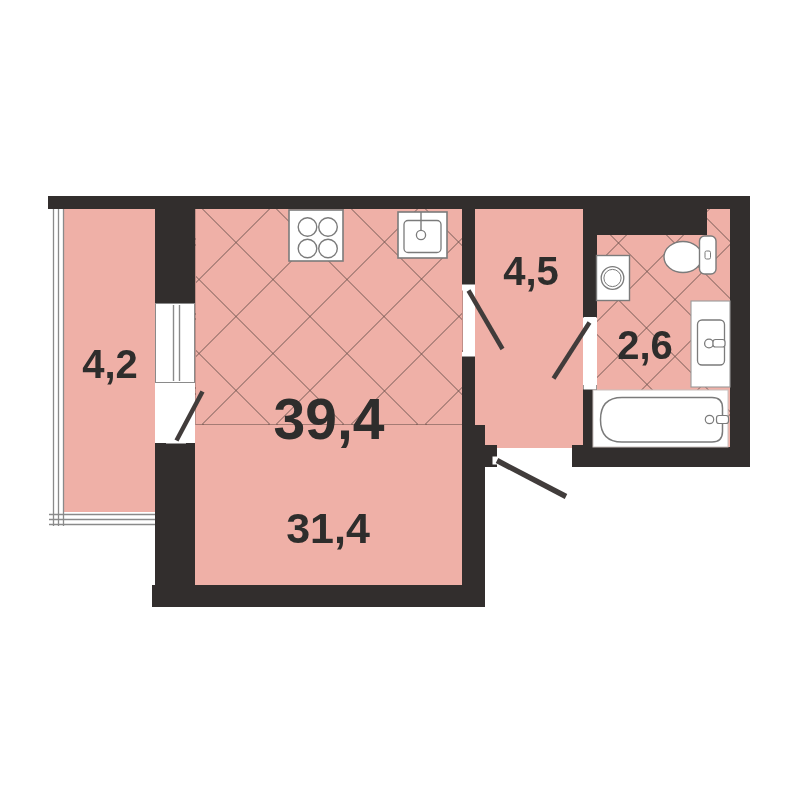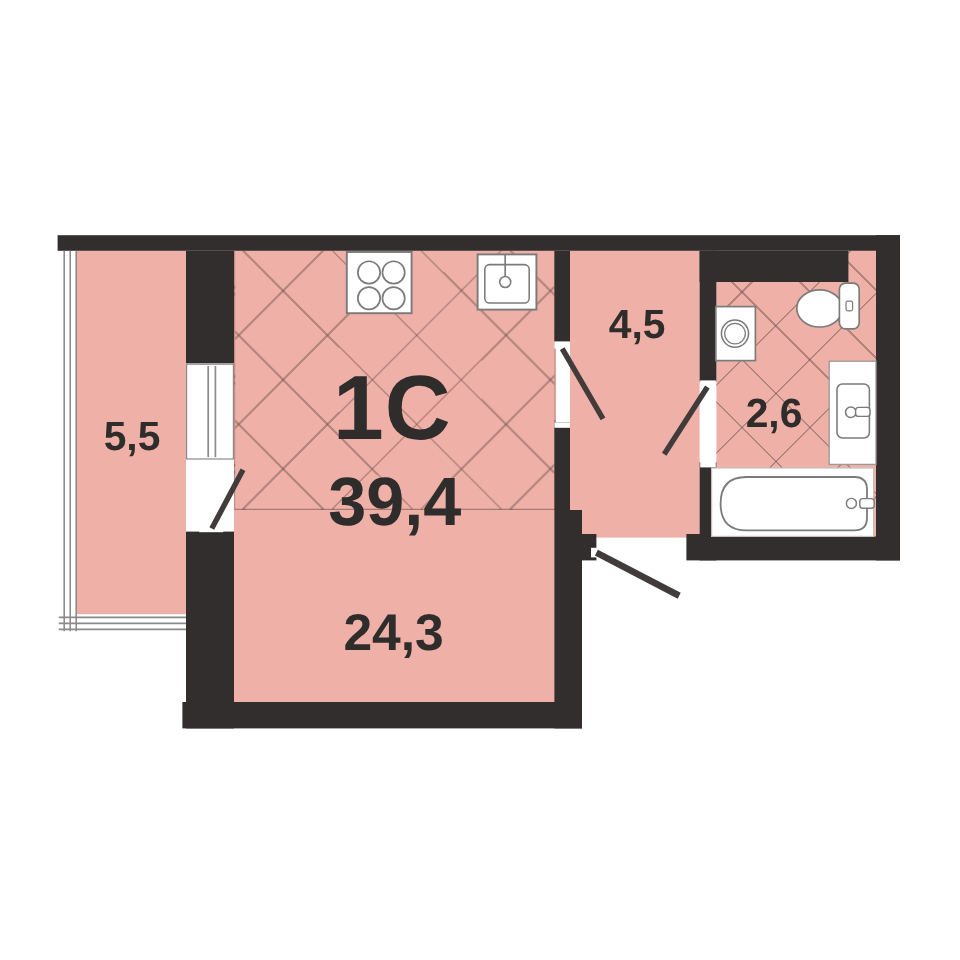--- a/index.html
+++ b/index.html
@@ -42,21 +42,21 @@
   }
   .label{
     position:absolute;color:var(--text);
     transform:translate(-50%,-50%);
     white-space:nowrap;line-height:1;
     font-weight:bold;
   }
   .label-type{font-size:76px;letter-spacing:1px;}
   .label-total{font-size:57px;}
   .label-room{font-size:43px;}
-  .label-small{font-size:34px;}
+  .label-small{font-size:40px;}
   svg.overlay{position:absolute;left:0;top:0;}
 </style>
 </head>
 <body>
 
 <div class="plan">
 
   <div class="floor" style="left:64px;top:209px;width:91px;height:303px;"></div>
   <div class="white" style="left:48px;top:209px;width:16px;height:318px;"></div>
   <div class="white" style="left:48px;top:512px;width:107px;height:15px;"></div>
@@ -149,19 +149,18 @@
     </g>
 
     <g stroke="#7b7b7b" fill="#ffffff">
       <rect x="593" y="390" width="135" height="57" stroke="#c9c0be" stroke-width="1"></rect>
       <path d="M622 397.5 H712 Q722.5 397.5 722.5 408 V431.5 Q722.5 442 712 442 H622 Q600.5 442 600.5 419.75 Q600.5 397.5 622 397.5 Z" stroke-width="1.5"></path>
       <circle cx="709.5" cy="419.5" r="4.2" stroke-width="1.2"></circle>
       <rect x="716.5" y="415.5" width="12" height="8" rx="2.5" stroke-width="1.2"></rect>
     </g>
   </svg>
 
-  <div class="label label-type" style="left:327px;top:341px;">1C</div>
   <div class="label label-total" style="left:329px;top:419px;">39,4</div>
-  <div class="label label-room" style="left:328px;top:528px;">24,3</div>
-  <div class="label label-small" style="left:110px;top:364px;">5,5</div>
+  <div class="label label-room" style="left:328px;top:528px;">31,4</div>
+  <div class="label label-small" style="left:110px;top:364px;">4,2</div>
   <div class="label label-small" style="left:531px;top:271px;">4,5</div>
   <div class="label label-small" style="left:645px;top:345px;">2,6</div>
 </div>
 
 </body></html>

